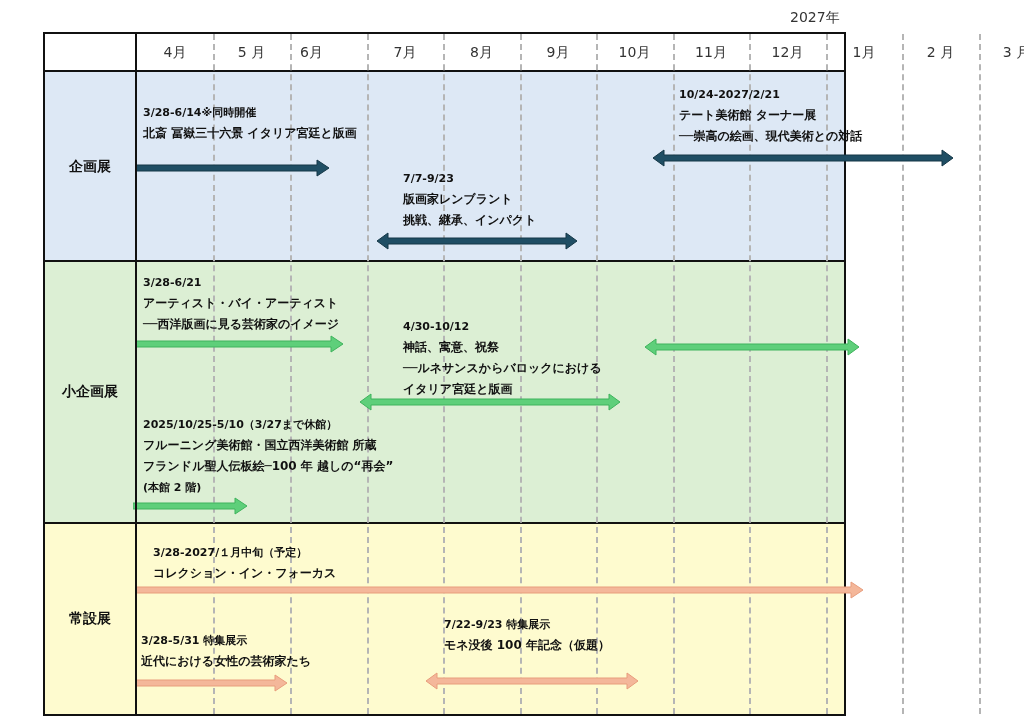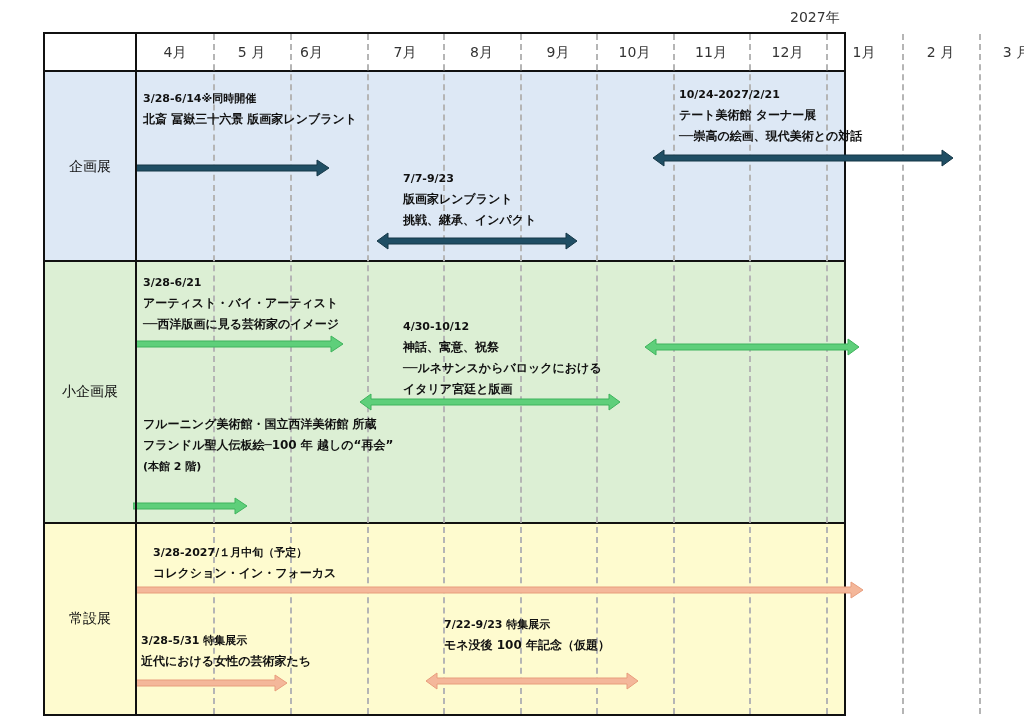--- a/index.html
+++ b/index.html
@@ -10,21 +10,21 @@
            border:2px solid #111; box-sizing:border-box;margin-left:36px; }
   .hdr { position:absolute; left:0; top:0; width:100%; height:38px; background:#fff;
          border-bottom:2px solid #111; box-sizing:border-box; }
   .labelcol-line { position:absolute; left:90px; top:0; width:2px; height:100%; background:#111; z-index:5; }
   .month { position:absolute; top:0; height:36px; line-height:36px; text-align:center;
            font-size:14px; color:#333; }
   .row { position:absolute; left:0; width:100%; box-sizing:border-box; }
   .row.r1 { top:38px; height:190px; background:#dde8f5; border-bottom:2px solid #111; }
   .row.r2 { top:228px; height:262px; background:#dcefd4; border-bottom:2px solid #111; }
   .row.r3 { top:490px; height:190px; background:#fefbcf; }
-  .rowlabel { position:absolute; left:0; width:90px; text-align:center; font-size:14px; font-weight:normal; }
+  .rowlabel { position:absolute; left:0; width:90px; text-align:center; font-size:14px; font-weight:bold; }
   .vline { position:absolute; top:0; width:0; height:100%; border-left:2px dashed #b5b5b5; z-index:1; }
   .ev { position:absolute; font-size:12px; font-weight:bold; line-height:21px; z-index:3; white-space:nowrap; }
   .ev .date { font-size:11px; }
   .arrow { position:absolute; z-index:2; }
 </style>
 </head>
 <body>
 
 <div class="year">2027年</div>
 
@@ -41,23 +41,23 @@
     <div class="month" style="left:628px;width:76px">11月</div>
     <div class="month" style="left:704px;width:77px">12月</div>
     <div class="month" style="left:781px;width:76px">1月</div>
     <div class="month" style="left:857px;width:77px">2 月</div>
     <div class="month" style="left:934px;width:75px">3 月</div>
   </div>
 
   <div class="row r1">
     <div class="rowlabel" style="top:86px">企画展</div>
 
-    <div class="ev" style="left:98px;top:16px">
+    <div class="ev" style="left:98px;top:30px">
       <div class="date">3/28-6/14※同時開催</div>
-      <div>北斎 冨嶽三十六景 版画家レンブラント</div>
+      <div>北斎 冨嶽三十六景 イタリア宮廷と版画</div>
     </div>
     <svg class="arrow" style="left:90px;top:86px" width="200" height="20">
       <polygon points="0,7 182,7 182,2 194,10 182,18 182,13 0,13" fill="#1f4e64" stroke="#153746" stroke-width="1"></polygon>
     </svg>
 
     <div class="ev" style="left:358px;top:96px">
       <div class="date">7/7-9/23</div>
       <div>版画家レンブラント</div>
       <div>挑戦、継承、インパクト</div>
     </div>
@@ -95,20 +95,21 @@
     </div>
     <svg class="arrow" style="left:313px;top:130px" width="266" height="20">
       <polygon points="2,10 13,2 13,7 251,7 251,2 262,10 251,18 251,13 13,13 13,18" fill="#5ecf7a" stroke="#3fb35c" stroke-width="1"></polygon>
     </svg>
 
     <svg class="arrow" style="left:598px;top:75px" width="220" height="20">
       <polygon points="2,10 13,2 13,7 205,7 205,2 216,10 205,18 205,13 13,13 13,18" fill="#5ecf7a" stroke="#3fb35c" stroke-width="1"></polygon>
     </svg>
 
     <div class="ev" style="left:98px;top:152px">
+      <div class="date">2025/10/25-5/10（3/27まで休館）</div>
       <div>フルーニング美術館・国立西洋美術館 所蔵</div>
       <div>フランドル聖人伝板絵─100 年 越しの“再会”</div>
       <div class="date">(本館 2 階)</div>
     </div>
     <svg class="arrow" style="left:88px;top:234px" width="118" height="20">
       <polygon points="0,7 102,7 102,2 114,10 102,18 102,13 0,13" fill="#5ecf7a" stroke="#3fb35c" stroke-width="1"></polygon>
     </svg>
   </div>
 
   <div class="row r3">

